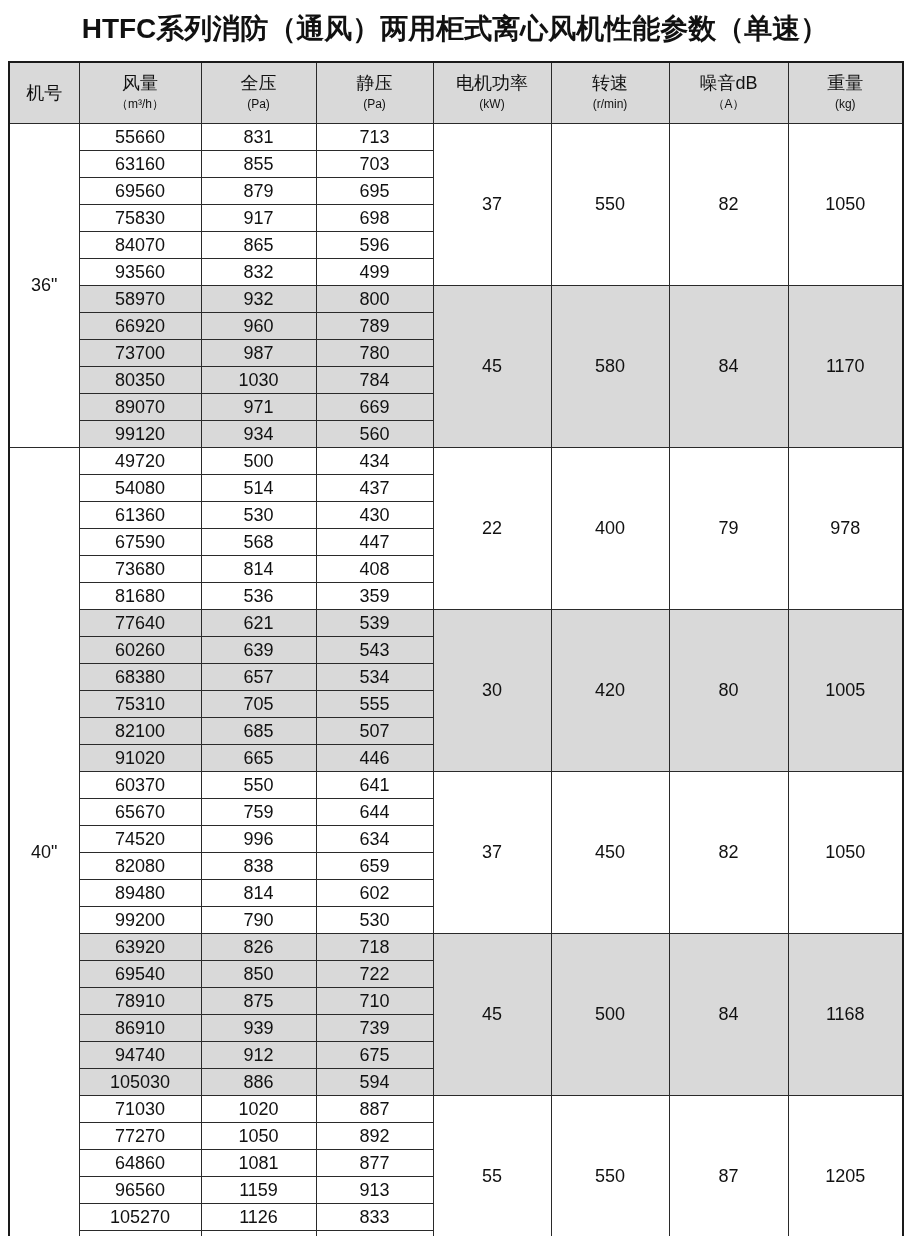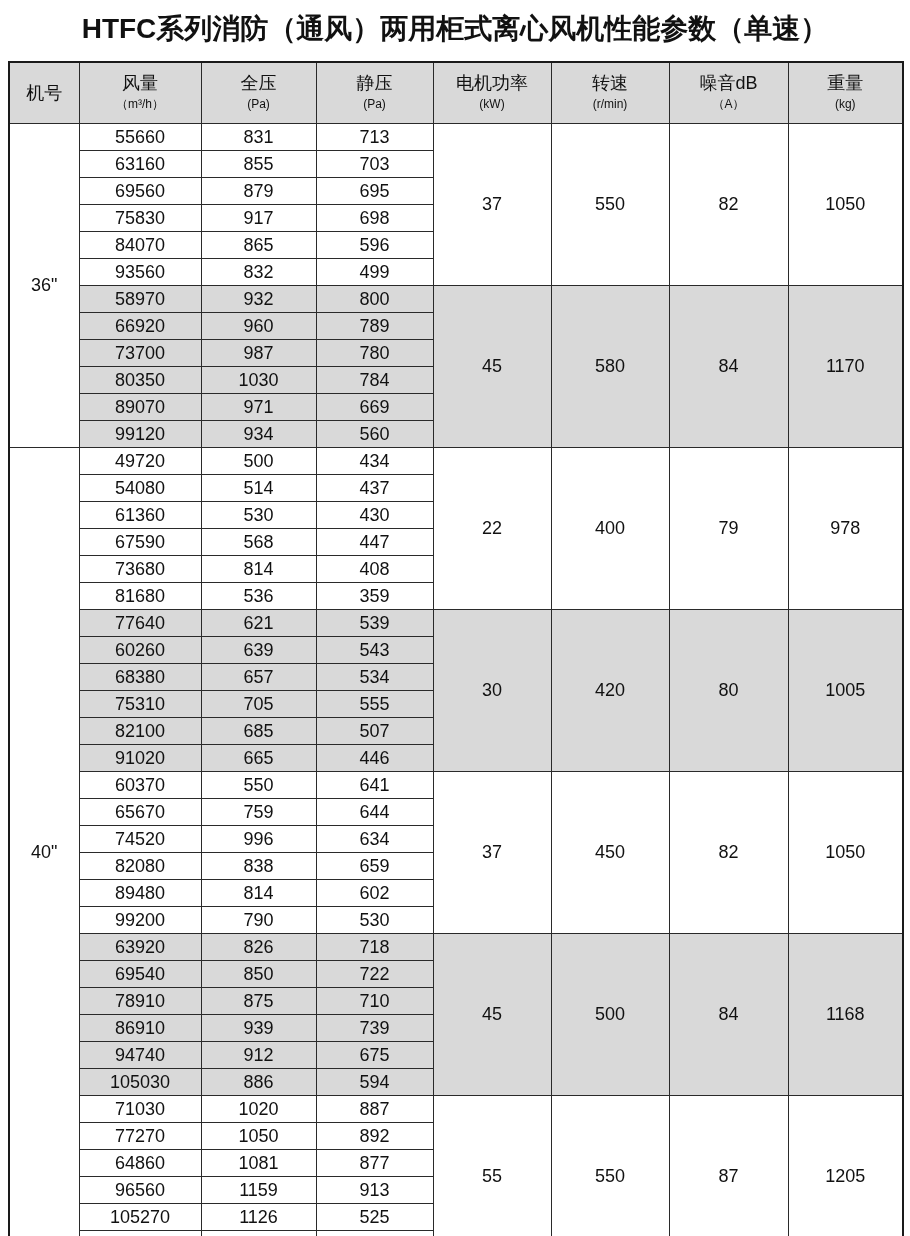--- a/index.html
+++ b/index.html
@@ -314,21 +314,21 @@
           <td>877</td>
         </tr>
         <tr>
           <td>96560</td>
           <td>1159</td>
           <td>913</td>
         </tr>
         <tr>
           <td>105270</td>
           <td>1126</td>
-          <td>525</td>
+          <td>833</td>
         </tr>
         <tr>
           <td>116700</td>
           <td>1094</td>
           <td>733</td>
         </tr>
       </tbody>
   </table>
 </div>
 

